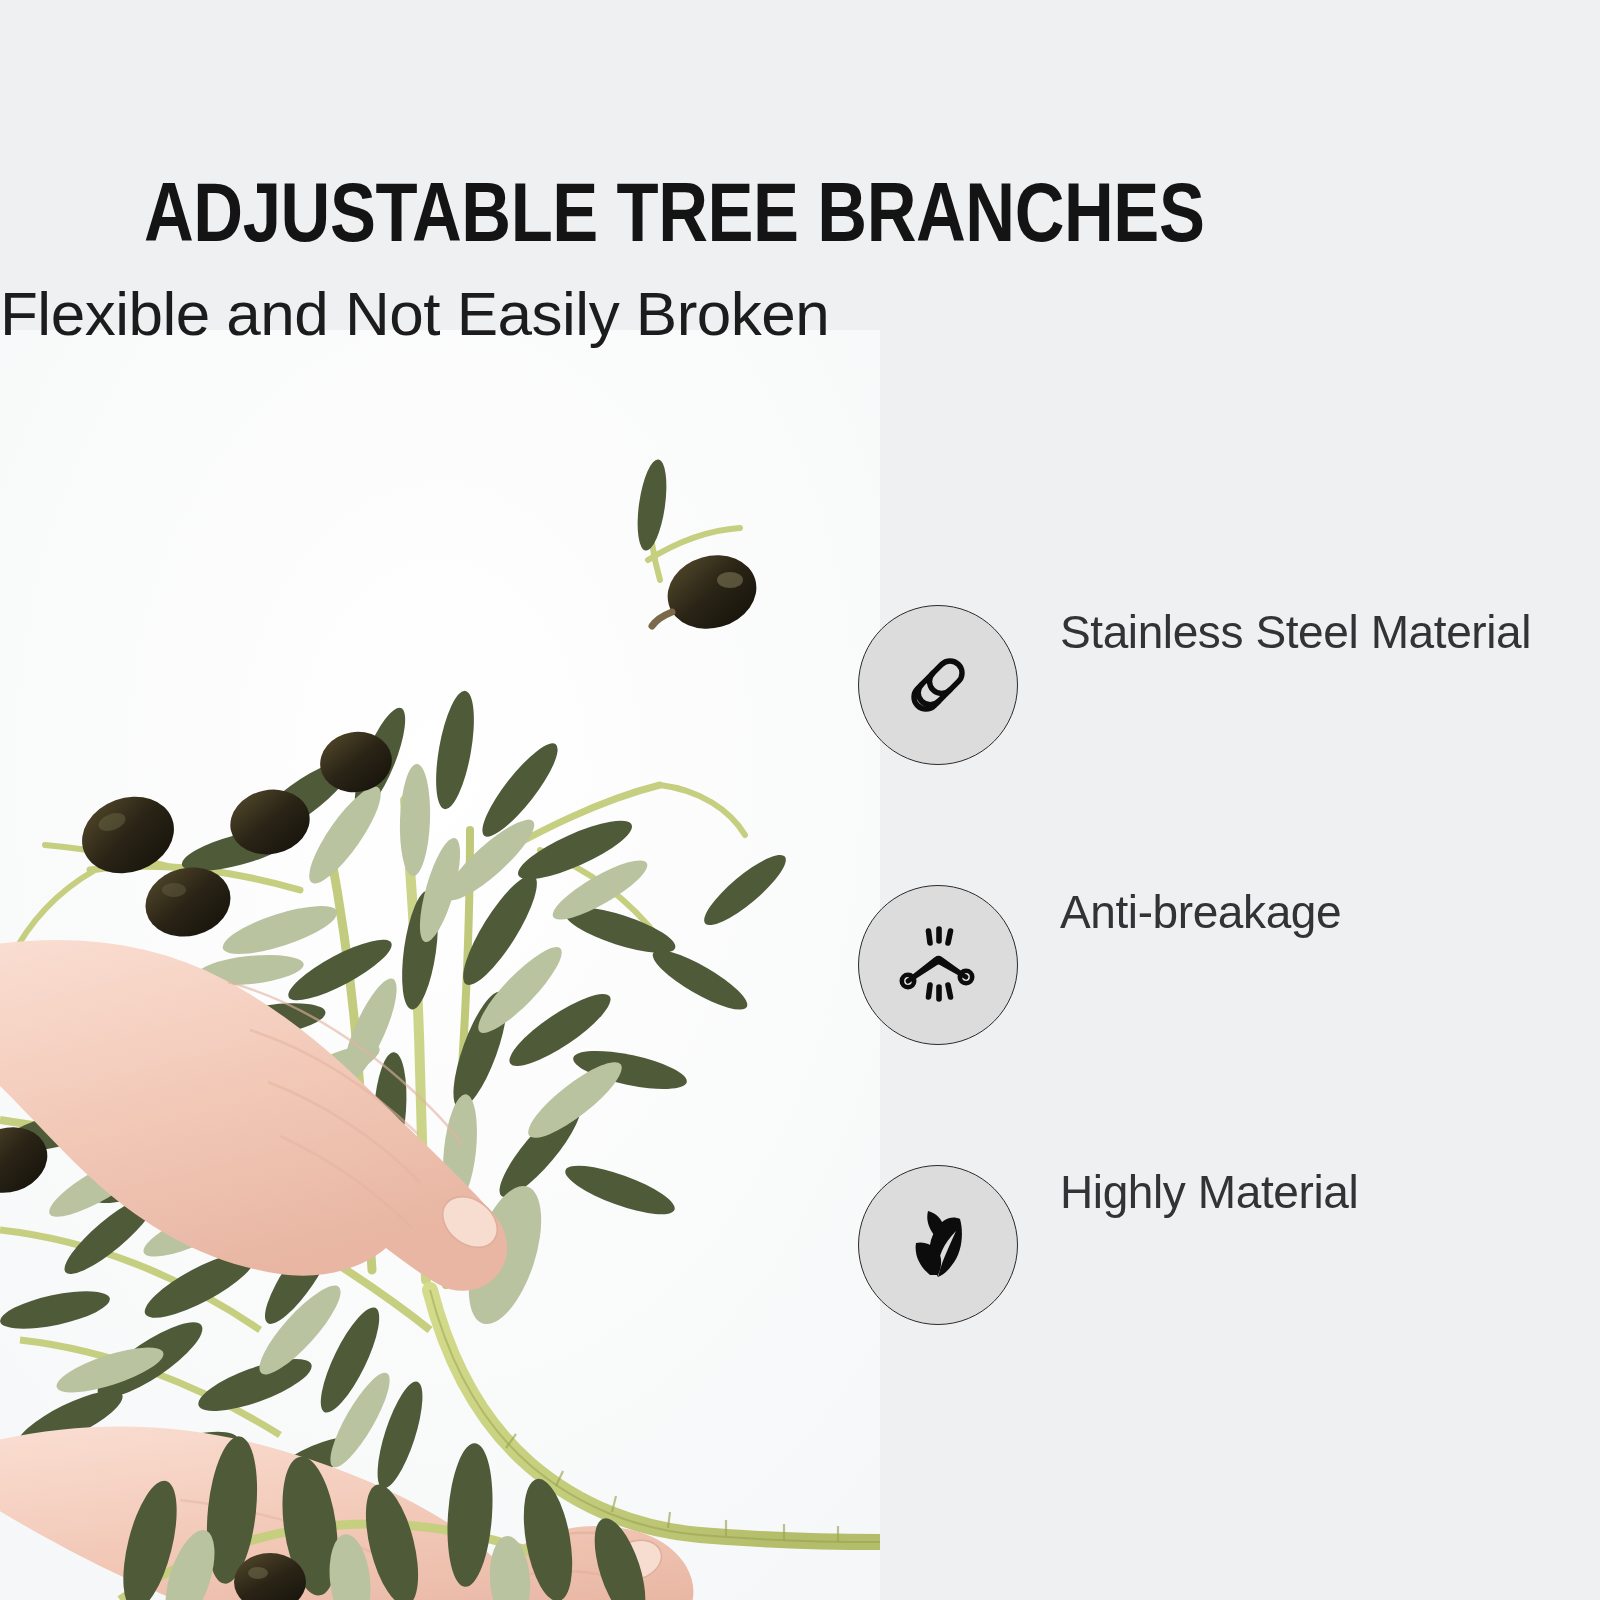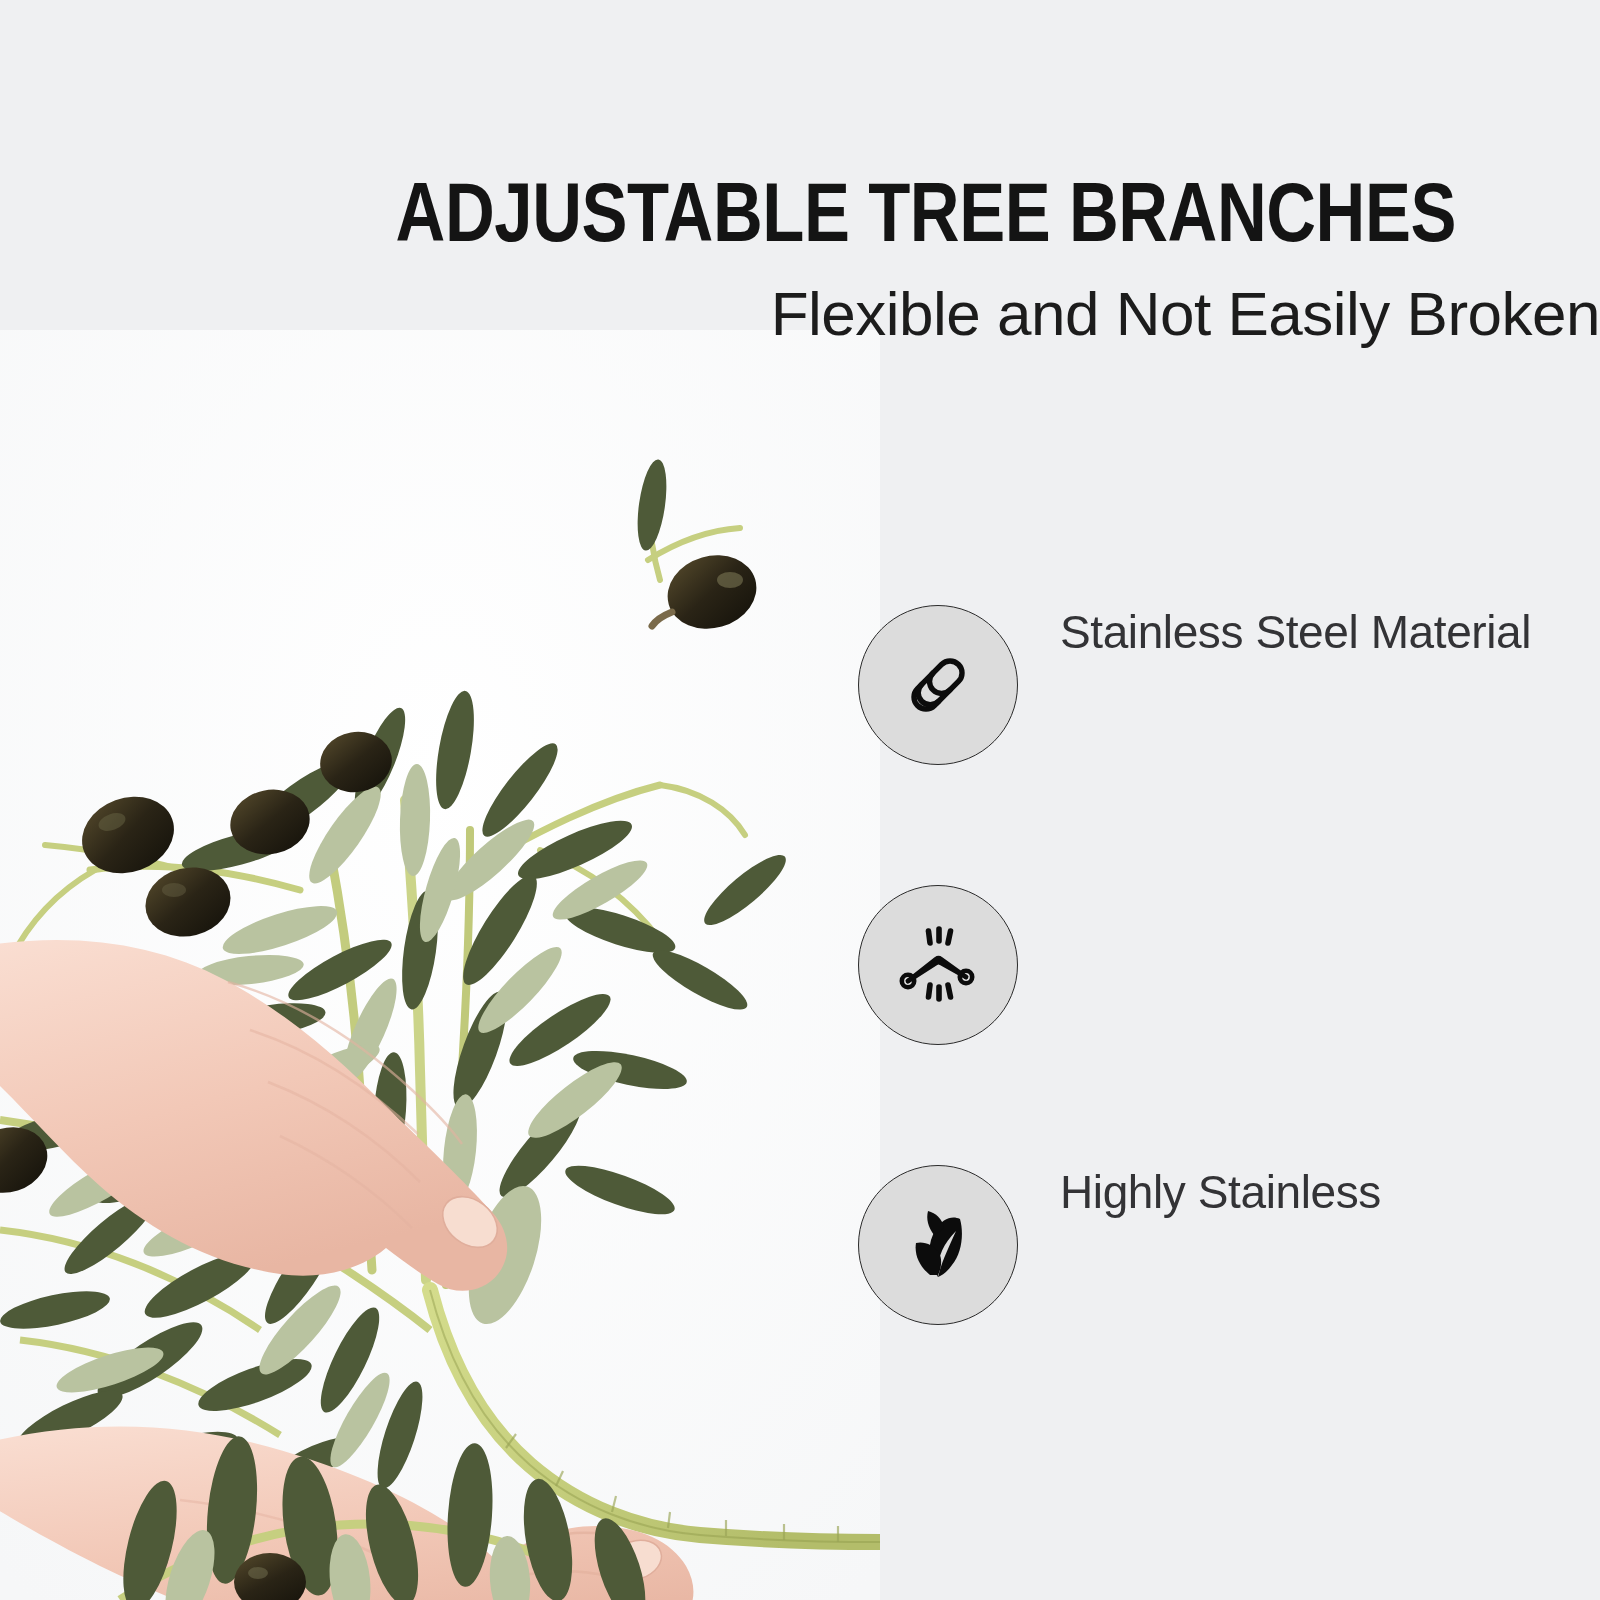--- a/index.html
+++ b/index.html
@@ -6,21 +6,21 @@
   body{
     width:1600px;height:1600px;
     background:#eff0f2;
     font-family:"Liberation Sans", sans-serif;
     overflow:hidden;
     position:relative;
   }
   #stage{position:absolute;inset:0;width:1600px;height:1600px;}
 
   
-  .headings{position:absolute;left:0;top:170px;width:1600px;text-align:right;}
+  .headings{position:absolute;left:0;top:170px;width:1600px;text-align:left;}
   .title{
     font-family:"Liberation Sans Narrow","Liberation Sans",sans-serif;
     font-weight:700;
     font-size:84px;
     line-height:1.0;
     letter-spacing:-0.5px;
     color:#141414;
     transform:scaleX(0.82);
     transform-origin:center top;
     white-space:nowrap;
@@ -305,30 +305,31 @@
               <path d="M34 20 L32.5 8"></path>
               <path d="M43 18 L43 6"></path>
               <path d="M52 20 L54.5 8"></path>
               <path d="M34 62 L32.5 74"></path>
               <path d="M43 64 L43 76"></path>
               <path d="M52 62 L54.5 74"></path>
             </g>
           </svg>
         </span>
       </div>
+      <div class="flabel">Anti-breakage</div>
     </div>
 
     <div class="feature">
       <div class="fcircle">
         <span>
           <svg width="80" height="80" viewBox="0 0 80 80" fill="#0c0c0c">
             <path d="M40 72 C30 58 28 40 38 24 C44 14 54 10 62 14 C66 28 64 48 54 60 C50 66 45 70 40 72 Z"></path>
             <path d="M40 72 C38 56 44 40 58 26 C50 44 44 56 40 72 Z" fill="#dcdcdc"></path>
             <path d="M32 70 C22 62 16 50 18 38 C26 36 36 40 41 48 C44 53 44 62 40 70 Z"></path>
             <path d="M36 30 C30 22 28 14 30 6 C38 8 44 14 46 22 C44 25 40 28 36 30 Z"></path>
           </svg>
         </span>
       </div>
-      <div class="flabel">Highly Stainless</div>
+      <div class="flabel">Highly Material</div>
     </div>
 
   </div>
 </div>
 
 </body></html>

